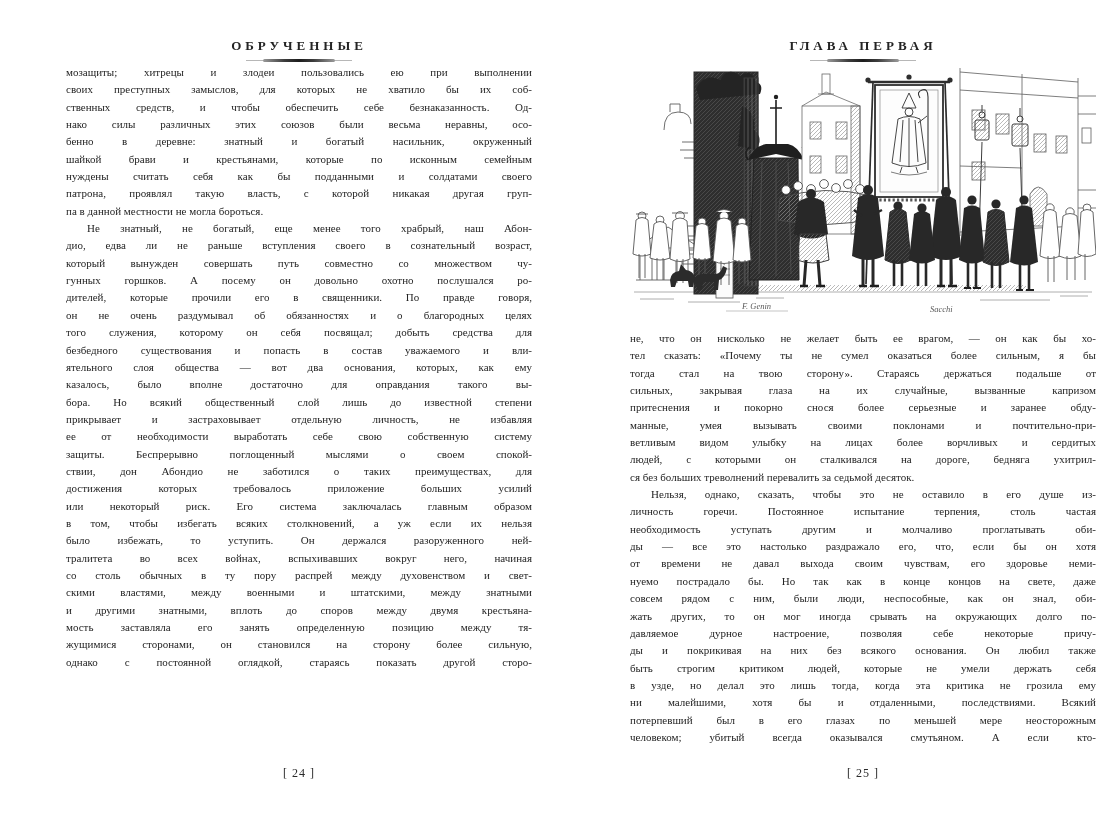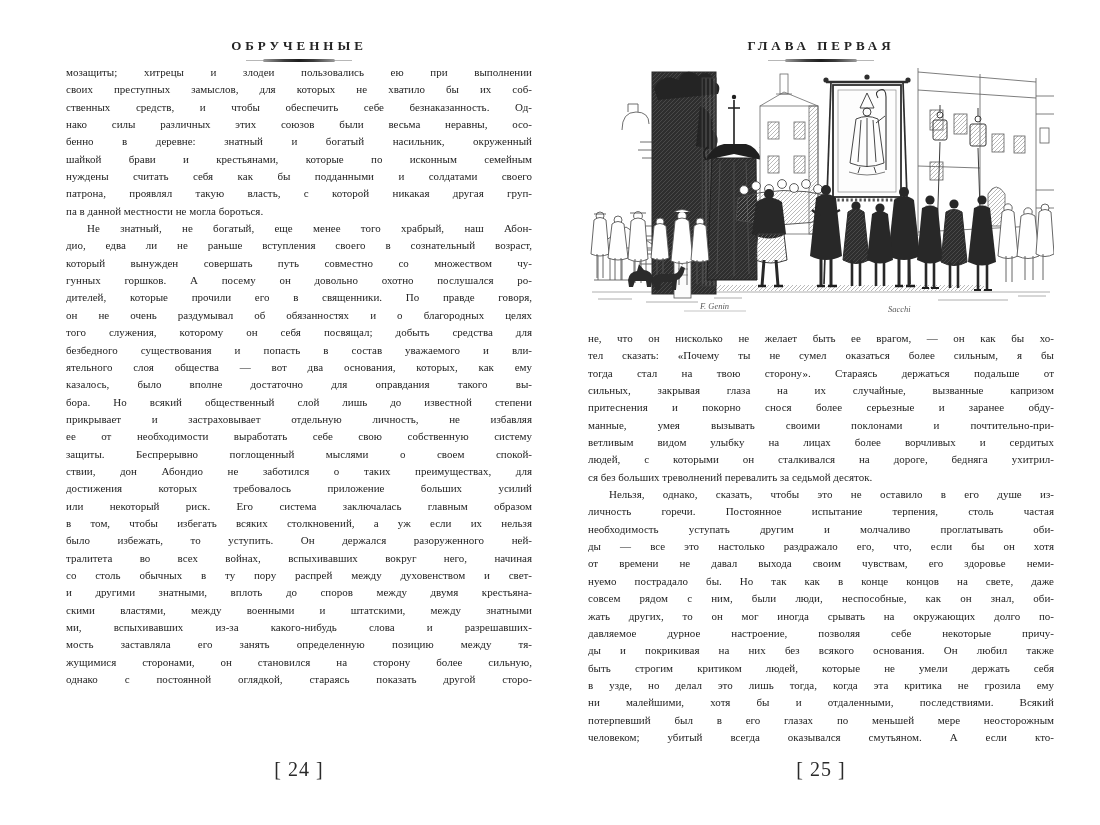--- a/index.html
+++ b/index.html
@@ -5,21 +5,21 @@
   html, body { margin: 0; padding: 0; }
   body {
     width: 1100px; height: 825px;
     background: #ffffff;
     font-family: "Liberation Serif", "DejaVu Serif", serif;
     overflow: hidden;
   }
   .spread { position: relative; width: 1100px; height: 684px; border-radius: 28px; }
   .page { position: absolute; top: 0; width: 466px; height: 825px; }
   .page-left  { left: 66px; }
-  .page-right { left: 588px; }
+  .page-right { left: 630px; }
 
   .running-head { position: absolute; top: 38px; left: 0; right: 0; text-align: center; }
   .rh-text {
     font-size: 13px; font-weight: bold; letter-spacing: 4px;
     color: #242424; white-space: nowrap;
   }
   .rh-rule { position: relative; margin: 5px auto 0; width: 106px; height: 4px; }
   .rh-rule::before {
     content: ""; position: absolute; top: 1px; left: 0; right: 0; height: 1px;
     background: #b7b7b7;
@@ -40,21 +40,21 @@
   .line.para-end { text-align-last: auto; }
   .line.first-line { text-indent: 21px; }
 
   .figure {
     position: absolute; top: 66px; left: 0; right: 0; height: 256px;
   }
   .figure svg { display: block; width: 466px; height: 256px; }
 
   .folio {
     position: absolute; bottom: 44px; left: 0; right: 0;
-    text-align: center; font-size: 20px; color: #2a2a2a; letter-spacing: 1px;
+    text-align: center; font-size: 12px; color: #2a2a2a; letter-spacing: 1px;
   }
 </style>
 </head>
 <body>
 
 <div class="spread">
 
   <section class="page page-left">
     <header class="running-head">
       <div class="rh-text">ОБРУЧЕННЫЕ</div>
@@ -87,23 +87,22 @@
           <div class="line">прикрывает и застраховывает отдельную личность, не избавляя</div>
           <div class="line">ее от необходимости выработать себе свою собственную систему</div>
           <div class="line">защиты. Беспрерывно поглощенный мыслями о своем спокой-</div>
           <div class="line">ствии, дон Абондио не заботился о таких преимуществах, для</div>
           <div class="line">достижения которых требовалось приложение больших усилий</div>
           <div class="line">или некоторый риск. Его система заключалась главным образом</div>
           <div class="line">в том, чтобы избегать всяких столкновений, а уж если их нельзя</div>
           <div class="line">было избежать, то уступить. Он держался разоруженного ней-</div>
           <div class="line">тралитета во всех войнах, вспыхивавших вокруг него, начиная</div>
           <div class="line">со столь обычных в ту пору распрей между духовенством и свет-</div>
+          <div class="line">скими властями, между военными и штатскими, между знатными</div>
           <div class="line">и другими знатными, вплоть до споров между двумя крестьяна-</div>
-          <div class="line">скими властями, между военными и штатскими, между знатными</div>
-          <div class="line">ми, вспыхивавших из-за какого-нибудь слова и разрешавших-</div>
           <div class="line">мость заставляла его занять определенную позицию между тя-</div>
           <div class="line">жущимися сторонами, он становился на сторону более сильную,</div>
           <div class="line">однако с постоянной оглядкой, стараясь показать другой сторо-</div>
         </div>
       </div>
     <div class="folio">[ 24 ]</div>
   </section>
 
   <section class="page page-right">
     <header class="running-head">

